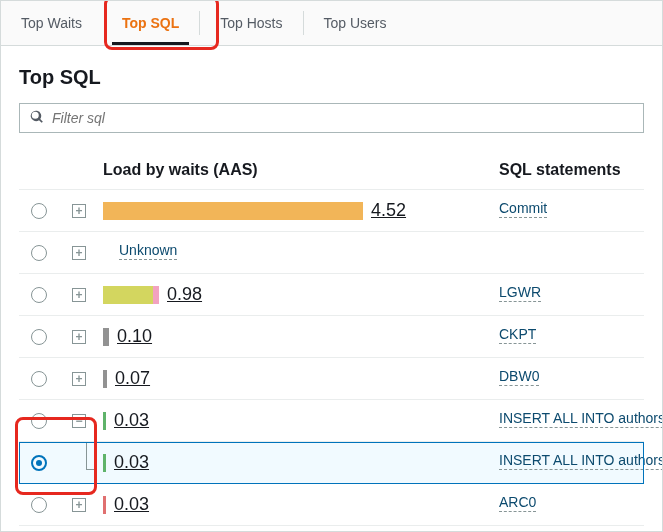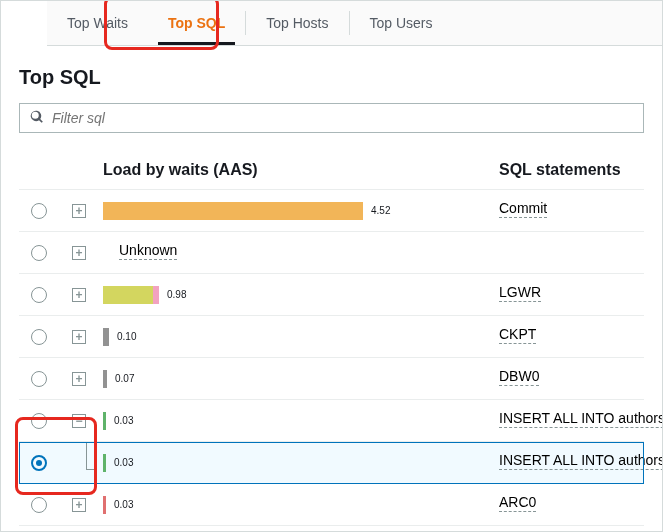--- a/index.html
+++ b/index.html
@@ -1,17 +1,17 @@
 <!DOCTYPE html>
 <html><head>
 <meta charset="utf-8">
 <style>
 * { box-sizing: border-box; margin: 0; padding: 0; }
 body { font-family: "Amazon Ember", "Helvetica Neue", Arial, sans-serif; font-size: 14px; color: #16191f; background: #fff; width: 663px; height: 532px; overflow: hidden; border: 1px solid #d5dbdb; }
-.tabs { display: flex; border-bottom: 1px solid #d5dbdb; background: #fafafa; margin-left: 46px; }
+.tabs { display: flex; border-bottom: 1px solid #d5dbdb; background: #fafafa; }
 .tab { padding: 14px 20px; color: #545b64; cursor: pointer; position: relative; }
 .tab.active { color: #eb7211; font-weight: 700; }
 .tab.active::after { content: ""; position: absolute; left: 10px; right: 10px; bottom: 0; height: 3px; background: #16191f; }
 .tab-sep { width: 1px; height: 24px; background: #d5dbdb; align-self: center; }
 .panel { padding: 20px 18px 0 18px; }
 .panel-title { font-size: 20px; font-weight: 700; margin-bottom: 14px; }
 .search { display: flex; align-items: flex-start; border: 1px solid #aab7b8; padding: 6px 10px; margin-bottom: 18px; }
 .search svg { width: 14px; height: 14px; fill: #545b64; margin-right: 8px; }
 .search input { border: none; outline: none; font-size: 14px; font-style: italic; color: #687078; flex: 1; background: transparent; }
 .thead { display: flex; padding: 10px 0; border-bottom: 1px solid #eaeded; font-weight: 700; font-size: 16px; }
@@ -24,22 +24,22 @@
 .radio { width: 16px; height: 16px; border: 1px solid #879596; border-radius: 50%; margin: 0 auto; display: flex; align-items: center; justify-content: center; cursor: pointer; }
 .radio.checked { border-color: #0073bb; border-width: 2px; }
 .radio.checked::after { content: ""; width: 6px; height: 6px; background: #0073bb; border-radius: 50%; }
 .expander { width: 14px; height: 14px; border: 1px solid #879596; margin: 0 auto; display: flex; align-items: center; justify-content: center; cursor: pointer; color: #879596; font-size: 12px; line-height: 1; font-weight: bold; }
 .tree-line { position: relative; width: 40px; height: 100%; }
 .tree-line::before { content: ""; position: absolute; left: 27px; top: -20px; width: 1px; height: 26px; background: #879596; }
 .tree-line::after { content: ""; position: absolute; left: 27px; top: 6px; width: 10px; height: 1px; background: #879596; }
 .bar-wrap { display: flex; align-items: center; gap: 8px; }
 .bar { height: 18px; display: flex; }
 .bar-seg { height: 100%; }
-.bar-val { font-size: 10px; }
-.sql-link { color: #000000; text-decoration: none; border-bottom: 1px dashed #879596; padding-bottom: 1px; cursor: pointer; white-space: nowrap; overflow: hidden; text-overflow: ellipsis; display: inline-block; max-width: 100%; }
+.bar-val { font-size: 18px; text-decoration: underline; }
+.sql-link { color: #0c4a6e; text-decoration: none; border-bottom: 1px dashed #879596; padding-bottom: 1px; cursor: pointer; white-space: nowrap; overflow: hidden; text-overflow: ellipsis; display: inline-block; max-width: 100%; }
 .highlight { border: 3px solid #e6281f; border-radius: 8px; position: absolute; pointer-events: none; }
 .hl-tab { left: 103px; top: -5px; width: 115px; height: 54px; }
 .hl-rows { left: 14px; top: 416px; width: 82px; height: 78px; }
 .container { position: relative; }
 </style>
 </head>
 <body>
 <div class="container">
 
 <div class="tabs">

